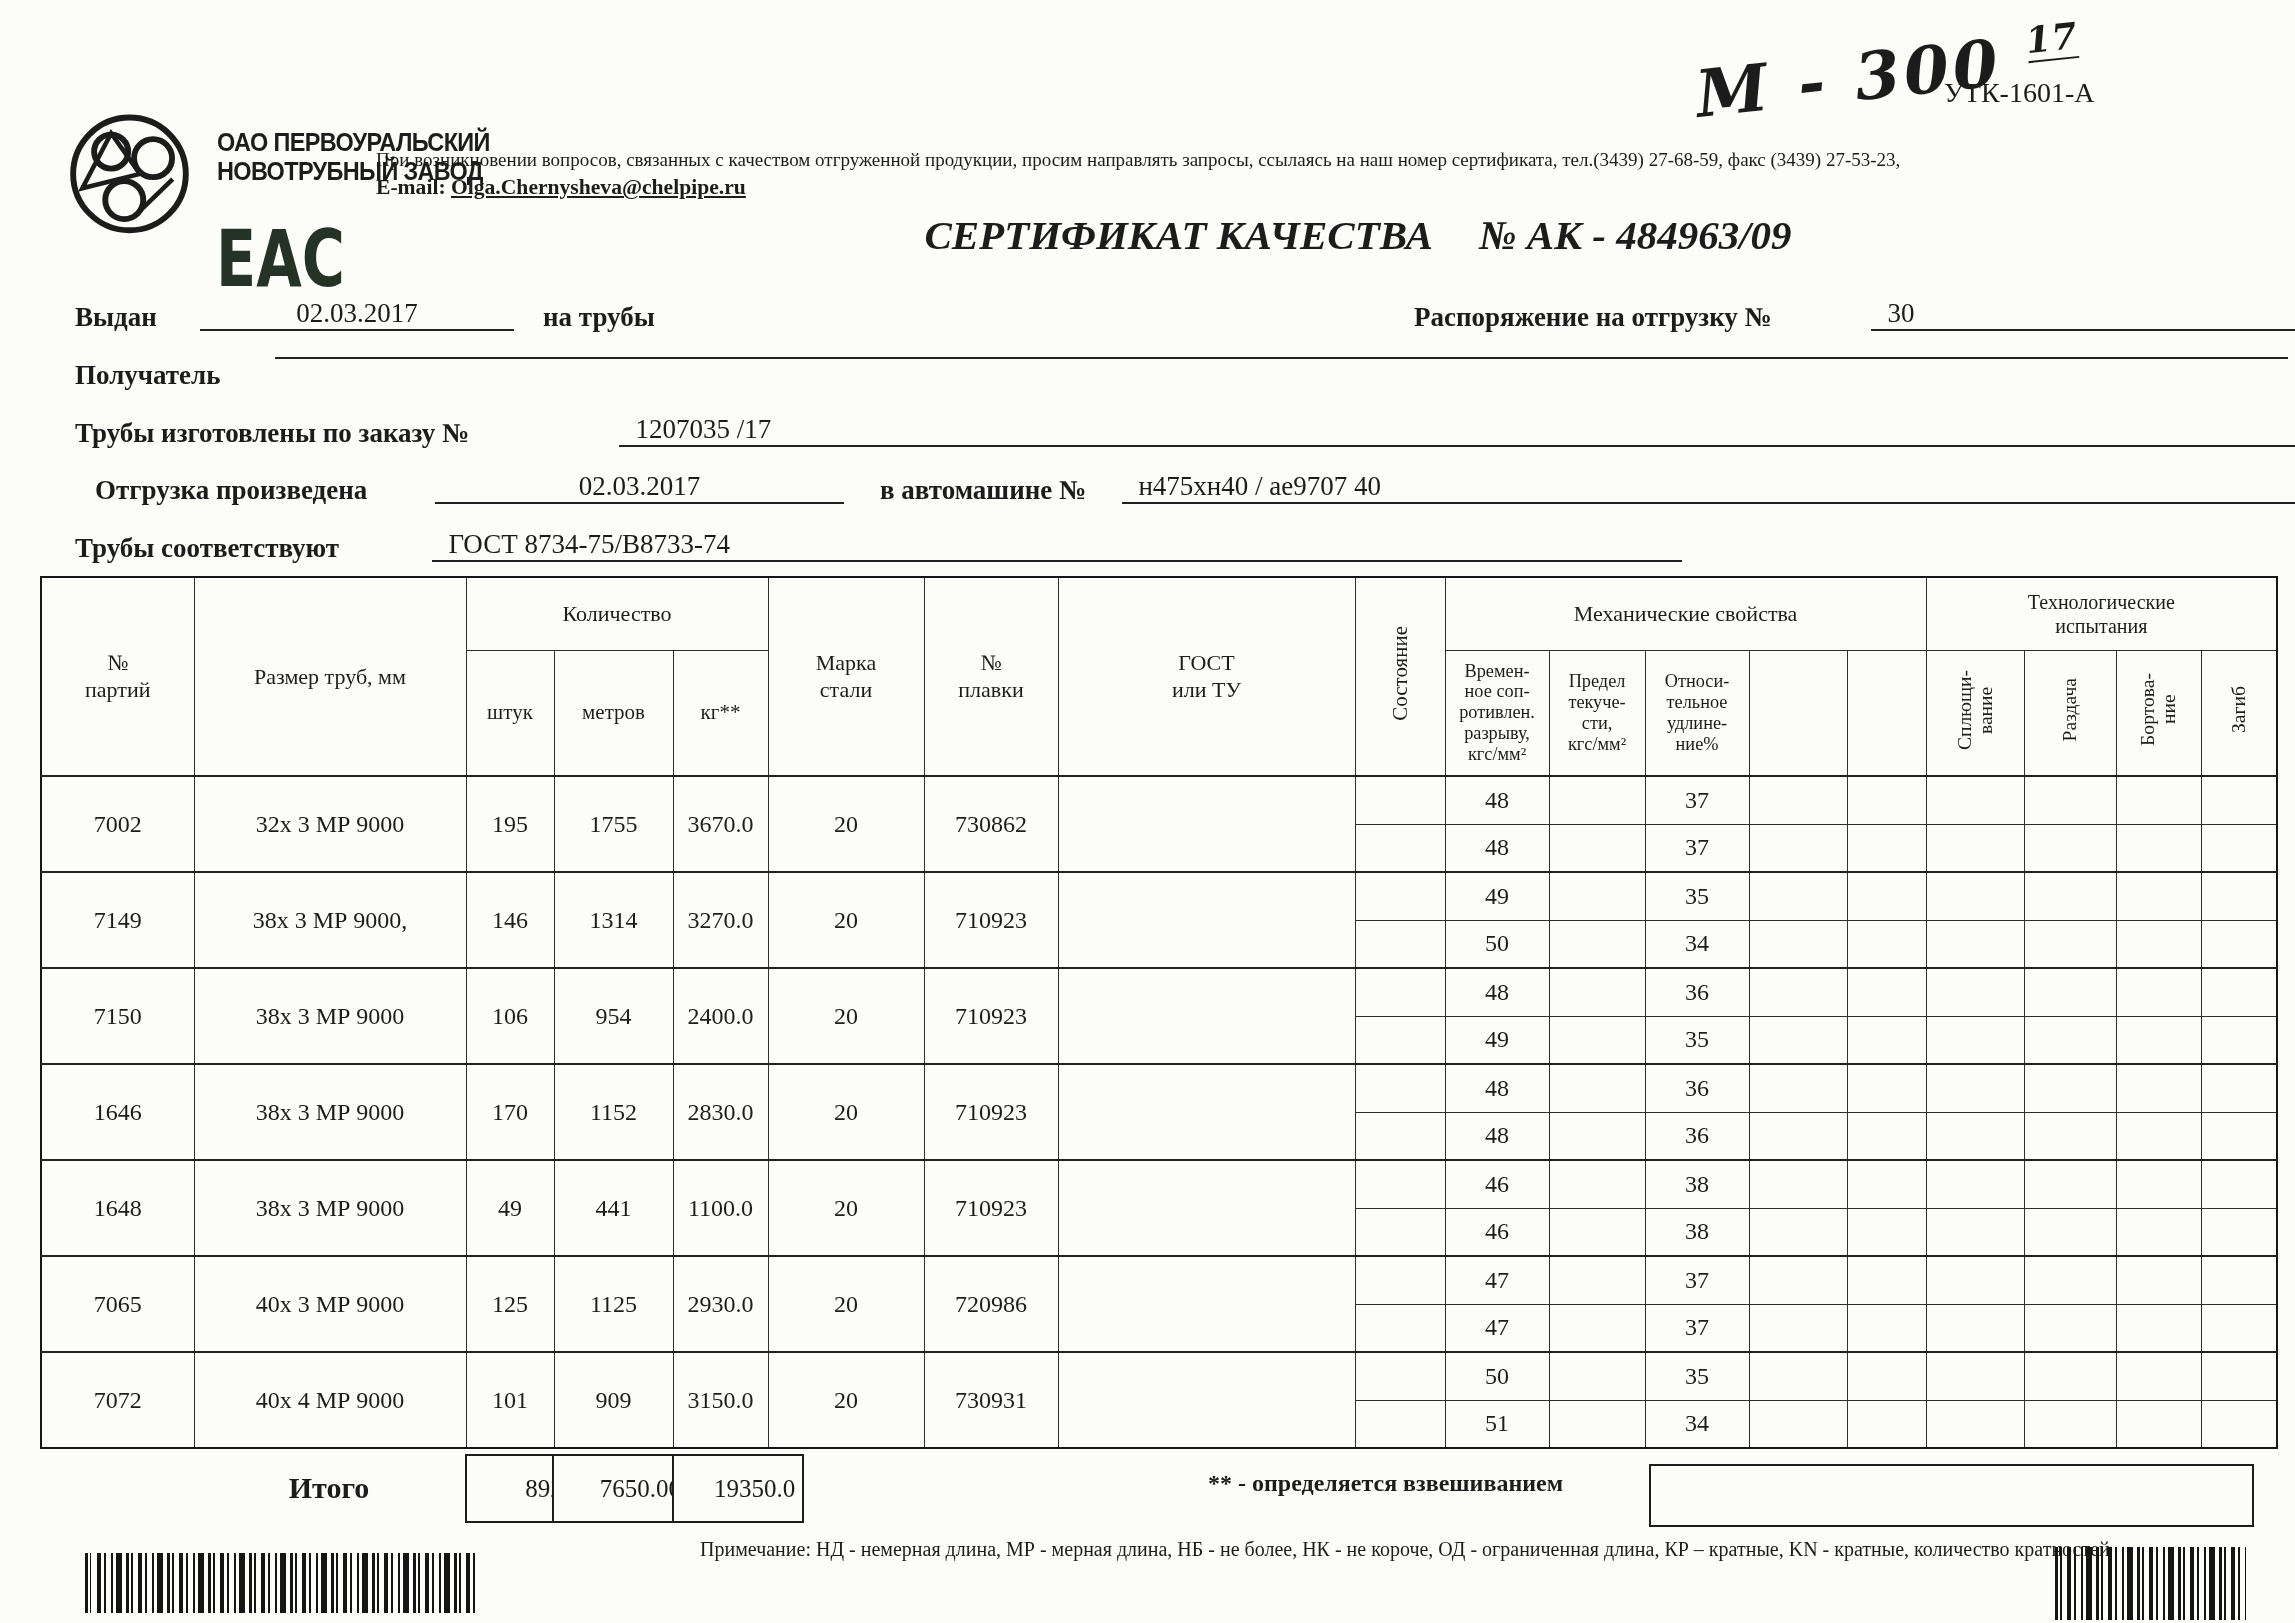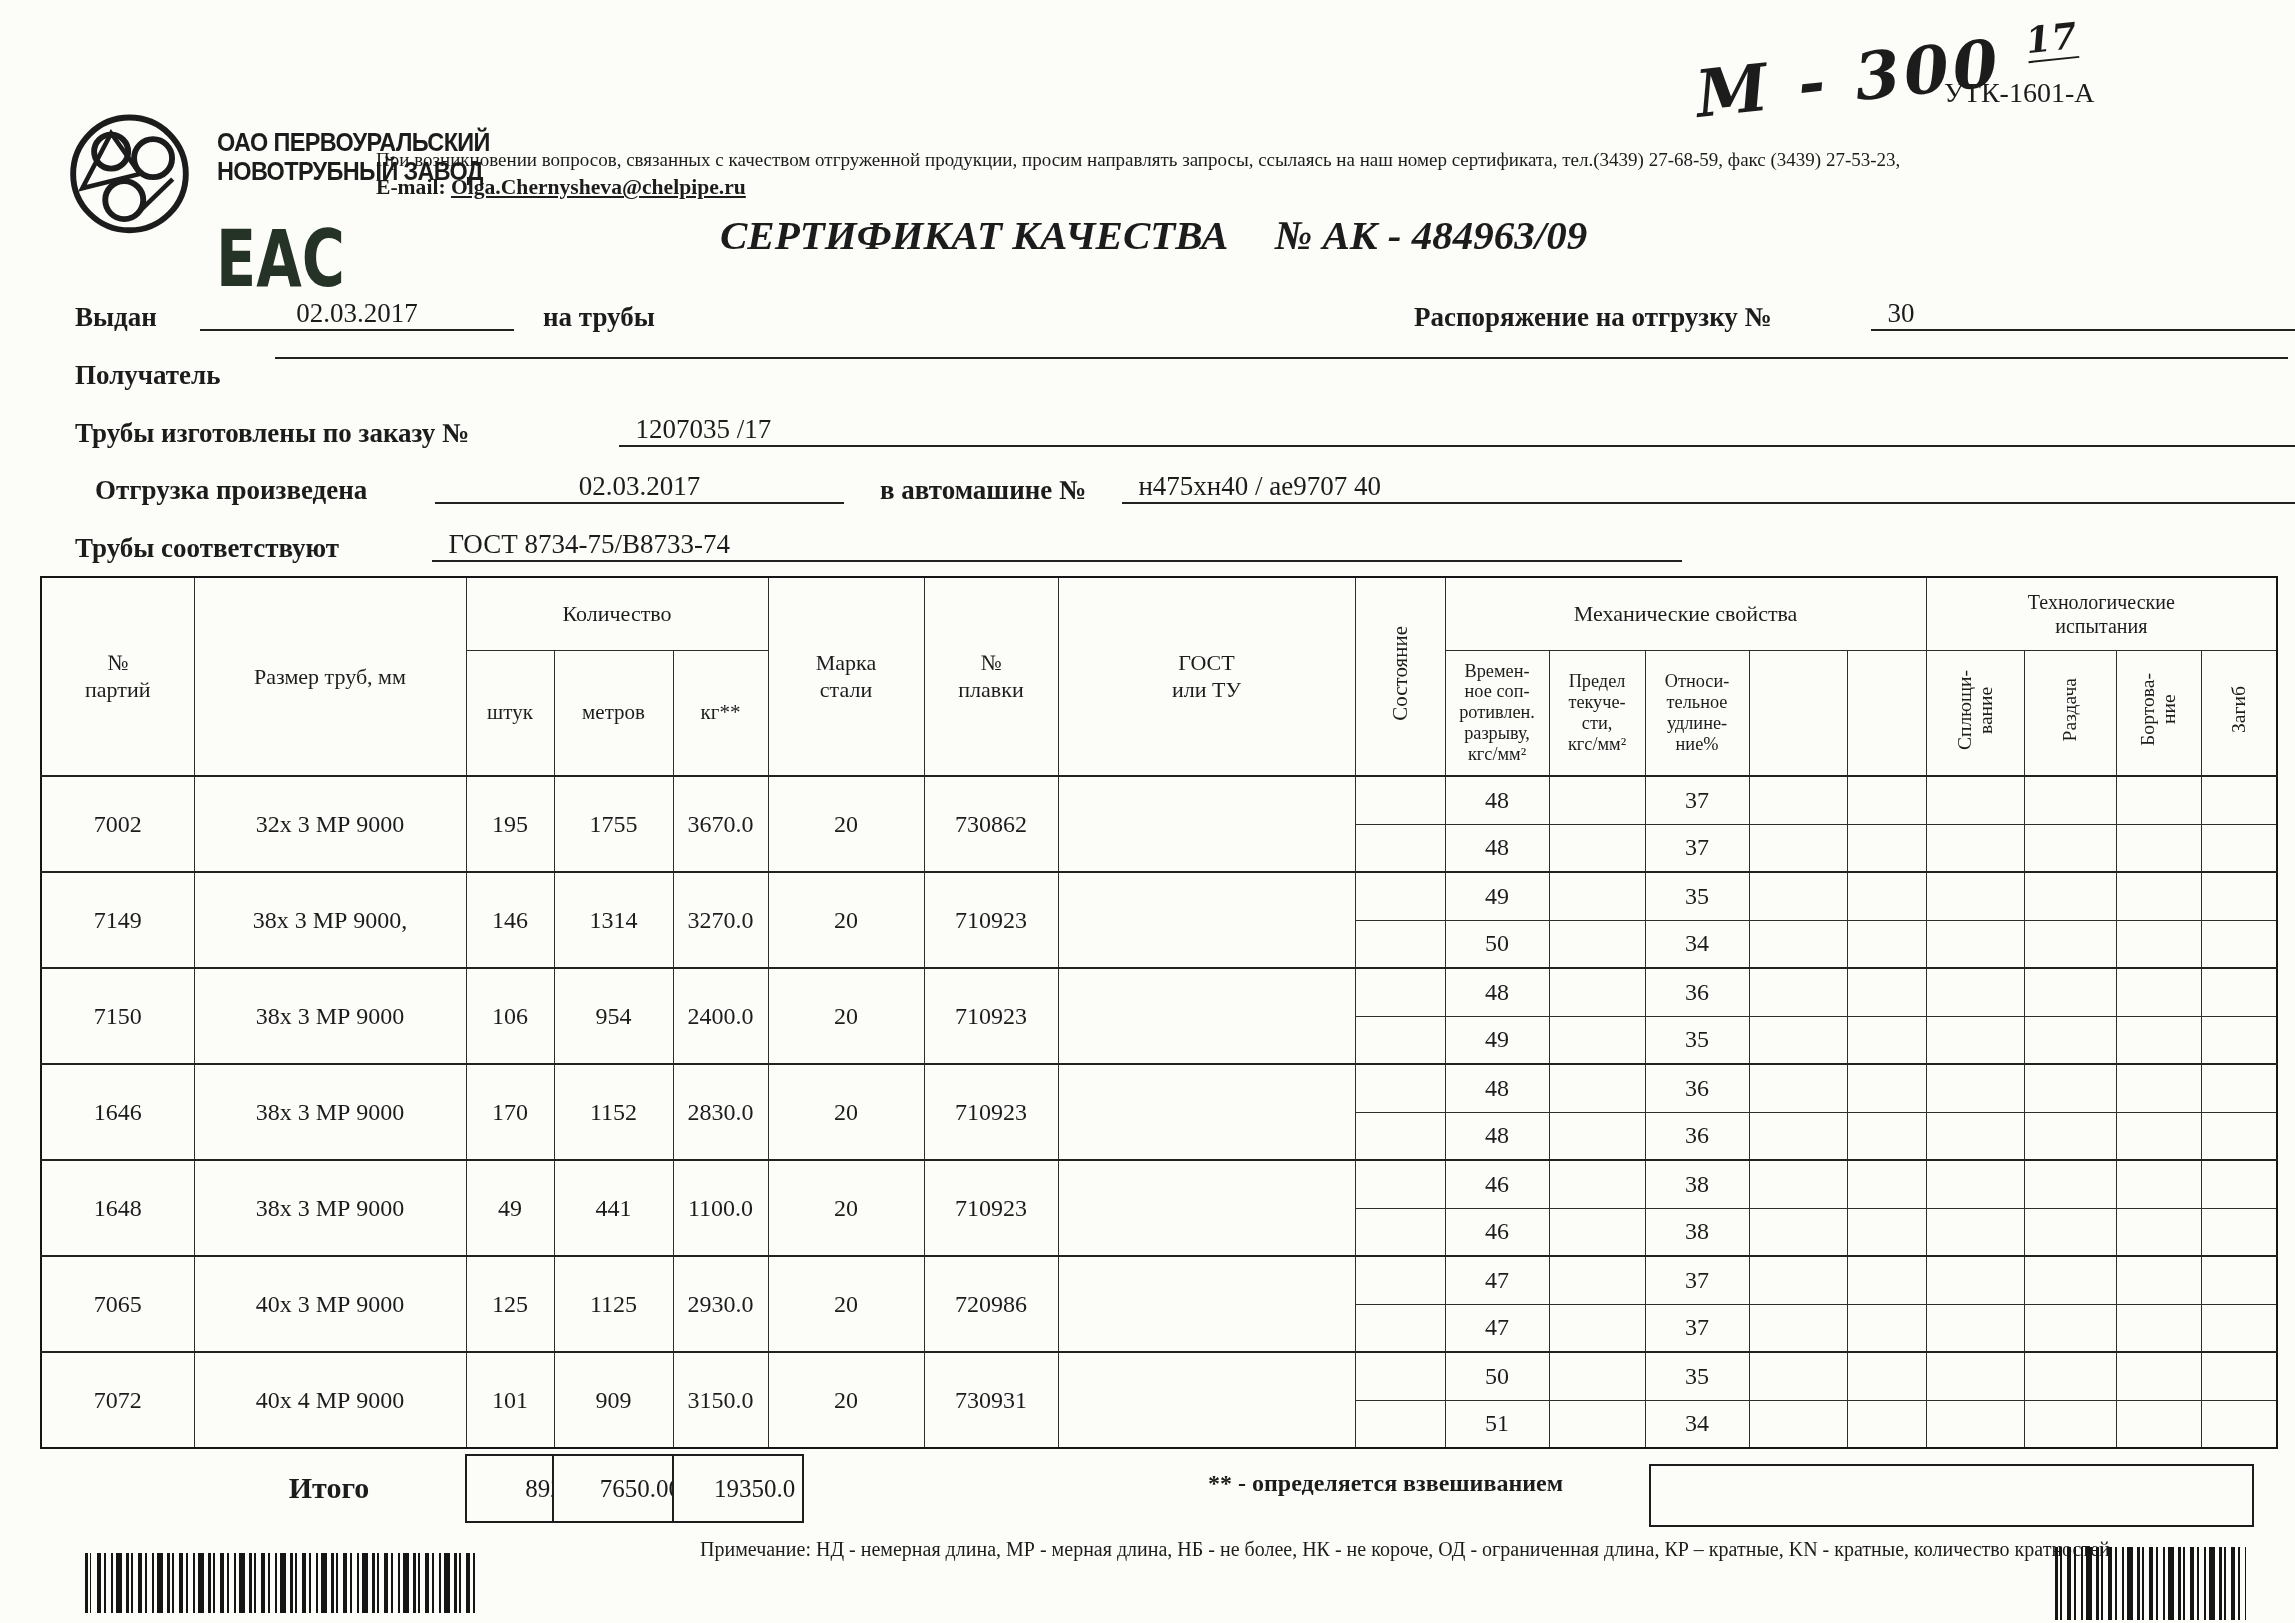--- a/index.html
+++ b/index.html
@@ -24,21 +24,21 @@
   }
   .handwritten .sup{font-size:36px;position:relative;top:-29.5px;border-bottom:2.6px solid #1c1c1c;letter-spacing:0.7px;}
   .form-code{position:absolute;left:1944px;top:77px;font-size:28px;}
   .eac{
     position:absolute;left:216px;top:213px;color:#243326;
     font-family:"DejaVu Sans",sans-serif;font-weight:900;font-size:56px;
     transform:scaleY(1.4) scaleX(1.05);transform-origin:left top;letter-spacing:0px;
   }
   
   .title{
-    position:absolute;left:720px;top:211px;width:1276px;
+    position:absolute;left:720px;top:211px;width:1276px;text-align:center;
     font-style:italic;font-weight:700;font-size:41px;white-space:nowrap;
   }
   .title .num{margin-left:36px;}
   
   .lbl{position:absolute;font-weight:700;font-size:27px;white-space:nowrap;}
   .val{position:absolute;font-size:27px;border-bottom:2.6px solid #222;text-align:center;white-space:nowrap;}
   .val.left{text-align:left;padding-left:16.4px;}
   
   table.cert{
     position:absolute;left:40px;top:576px;border-collapse:collapse;table-layout:fixed;

